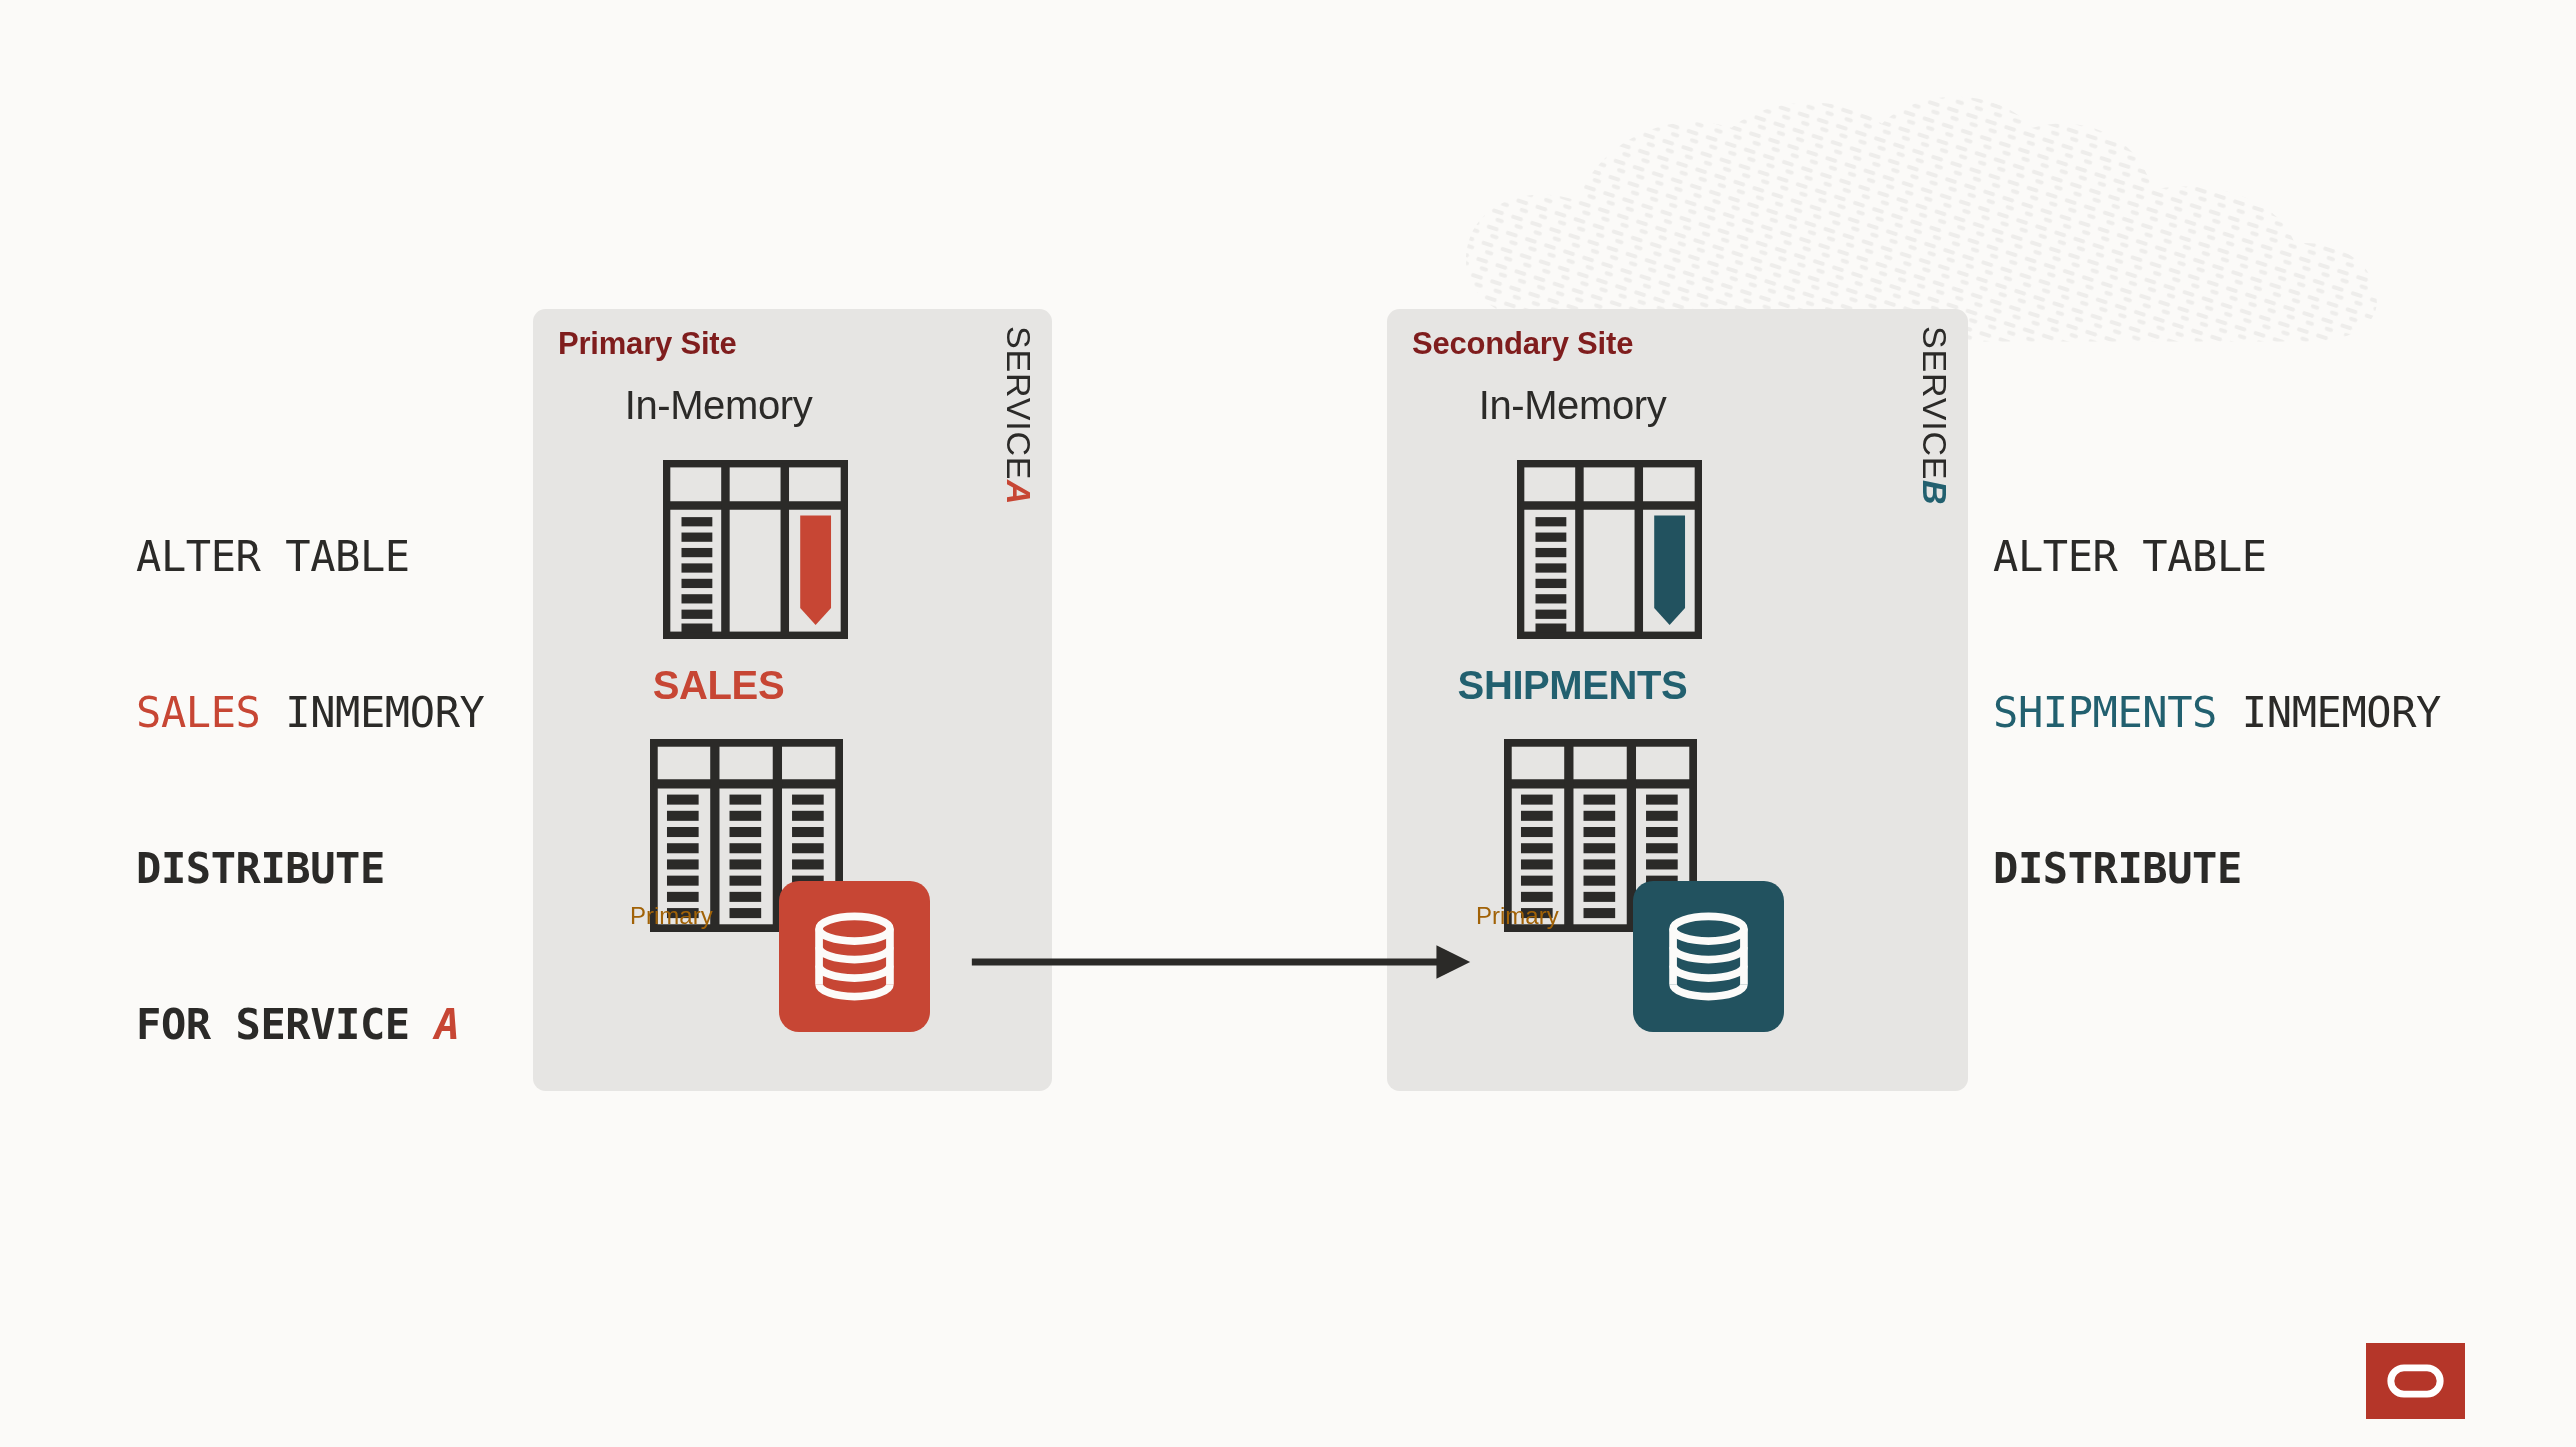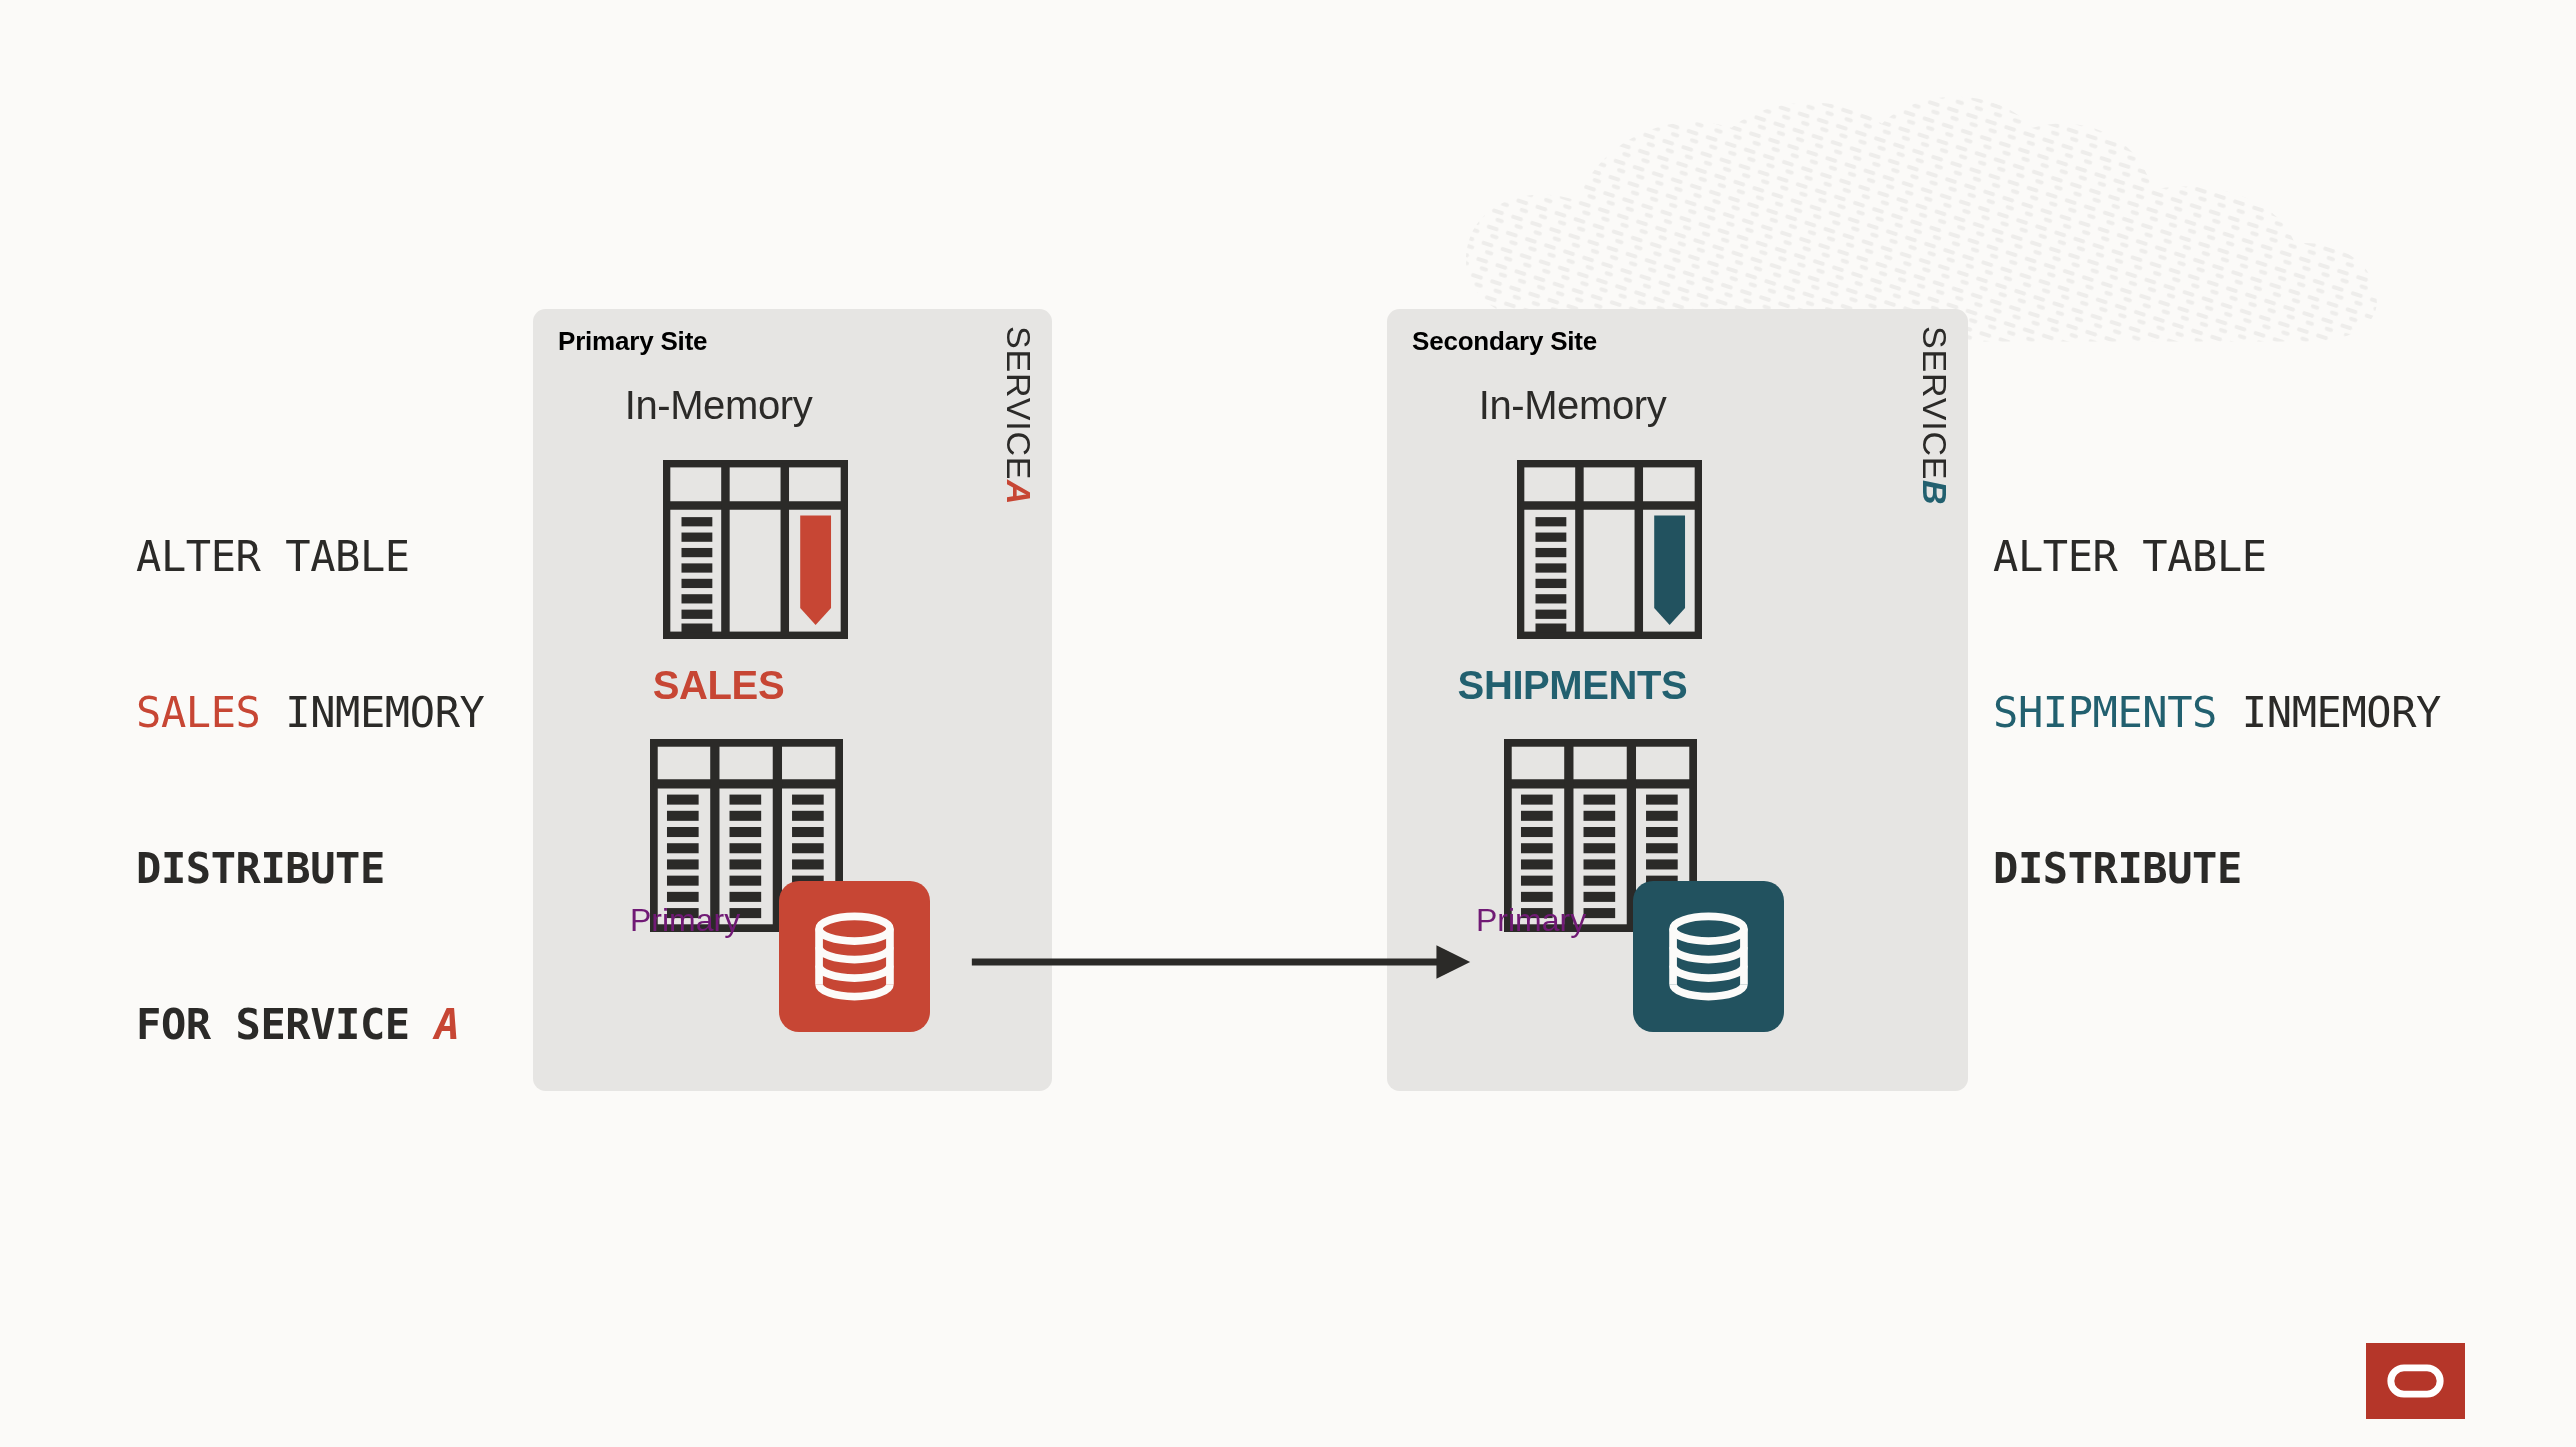--- a/index.html
+++ b/index.html
@@ -50,23 +50,23 @@
     background: #e6e5e3;
     border-radius: 12.4px;
   }
   #panel-primary   { left: 533px;  top: 309px; width: 519px; height: 782px; }
   #panel-secondary { left: 1387px; top: 309px; width: 581px; height: 782px; }
 
   .site-title {
     position: absolute;
     left: 25px;
     top: 17px;
-    font-size: 26px;
+    font-size: 31px;
     font-weight: bold;
-    color: #000000;
+    color: #7f1d1d;
     letter-spacing: -0.2px;
   }
 
   .service-label {
     position: absolute;
     top: 17px;
     right: 14px;
     font-size: 34px;
     color: #2b2a28;
     letter-spacing: 0.8px;
@@ -103,22 +103,22 @@
     text-align: center;
     font-size: 40px;
     font-weight: bold;
     letter-spacing: -0.4px;
   }
   .table-caption.red  { color: #c74634; top: 354px; }
   .table-caption.teal { color: #22606f; top: 354px; }
 
   .node-label {
     position: absolute;
-    font-size: 32px;
-    color: #701a75;
+    font-size: 24px;
+    color: #a16207;
   }
 
   
   .table-icon { position: absolute; }
   .icon-inmemory { left: 130px; top: 151px; }
   .icon-rows     { left: 117px; top: 430px; }
 
   
   .db-badge {
     position: absolute;

